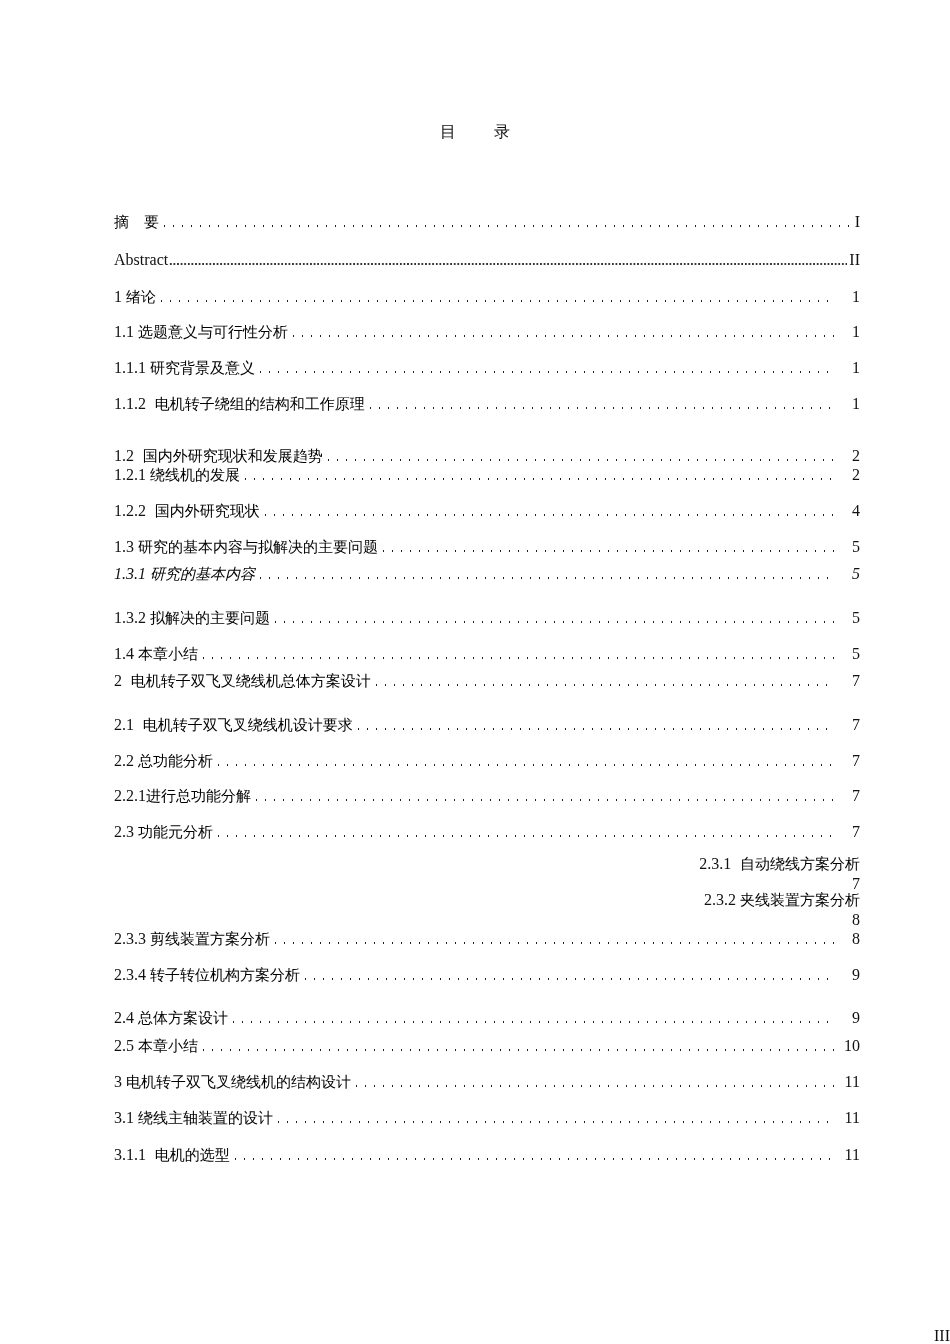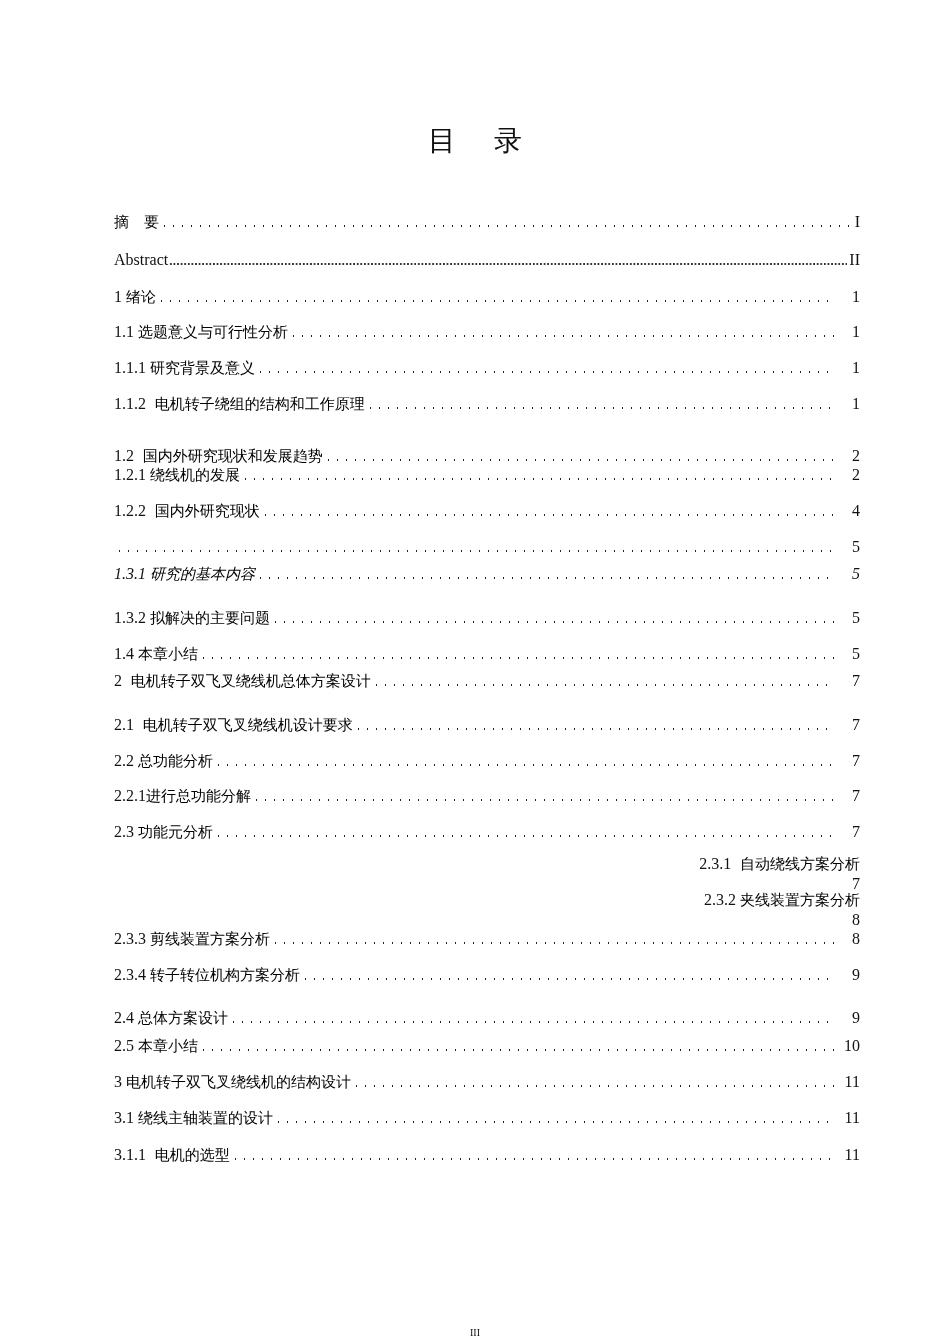--- a/index.html
+++ b/index.html
@@ -1,36 +1,36 @@
 <!DOCTYPE html>
 <html><head>
 <meta charset="utf-8">
 <style>
   html, body { margin: 0; padding: 0; background: #ffffff; }
   body { width: 950px; height: 1344px; position: relative; overflow: hidden;
          font-family: "Liberation Serif", "DejaVu Serif", serif; color: #111; }
   .title { position: absolute; top: 122px; left: 0; width: 950px; text-align: center;
-           font-size: 28px; letter-spacing: 0; font-family: "DejaVu Sans", sans-serif; }
+           font-size: 16px; letter-spacing: 0; font-family: "DejaVu Sans", sans-serif; }
   .title span { display: inline-block; }
   .title .gap { width: 38px; }
   .toc { position: absolute; left: 114px; width: 746px; top: 208px; }
   .row { position: absolute; left: 0; width: 746px; height: 24px; display: flex; align-items: flex-end;
          font-size: 16px; line-height: 20px; white-space: nowrap; }
   .label { flex: 0 0 auto; font-family: "Liberation Serif", serif; }
   .label .cjk { font-family: "DejaVu Sans", sans-serif; font-size: 15px; color: #000000; }
   .leader { flex: 1 1 auto; overflow: hidden; height: 20px; position: relative; margin: 0 2px 0 1px; }
   .leader::before { content: ""; position: absolute; left: 0; right: 0; bottom: 5px; height: 2px;
         background-image: radial-gradient(circle, #222 0.9px, transparent 1.1px);
         background-size: 9px 2px; background-repeat: repeat-x; }
   .leader.fine::before { background-size: 3.6px 2px;
         background-image: radial-gradient(circle, #333 0.7px, transparent 0.9px); }
   .page { flex: 0 0 auto; text-align: right; font-family: "Liberation Serif", serif; }
   .page.pad { min-width: 24px; }
-  .footer { position: absolute; top: 1327px; left: 0; width: 950px; text-align: center;
-            font-size: 10px; font-family: "Liberation Serif", serif; }
+  .footer { position: absolute; top: 1327px; left: 0; width: 950px; text-align: right;
+            font-size: 16px; font-family: "Liberation Serif", serif; }
 </style>
 </head>
 <body>
 
 <div class="title">
   <span>目</span><span class="gap"></span><span>录</span>
 </div>
 
 <div class="toc" id="toc">
     <div class="row" style="top: 0px;">
@@ -72,20 +72,21 @@
       <span class="label"><span>1.2.1</span><span>&nbsp;</span><span class="cjk">绕线机的发展</span></span>
       <span class="leader"></span>
       <span class="page pad">2</span>
     </div>
     <div class="row" style="top: 289px;">
       <span class="label"><span>1.2.2</span><span>&nbsp;</span><span class="cjk"> 国内外研究现状</span></span>
       <span class="leader"></span>
       <span class="page pad">4</span>
     </div>
     <div class="row" style="top: 325px;">
+      <span class="label"><span>1.3</span><span>&nbsp;</span><span class="cjk">研究的基本内容与拟解决的主要问题</span></span>
       <span class="leader"></span>
       <span class="page pad">5</span>
     </div>
     <div class="row" style="top: 352px; font-style: italic;">
       <span class="label"><span>1.3.1</span><span>&nbsp;</span><span class="cjk">研究的基本内容</span></span>
       <span class="leader"></span>
       <span class="page pad">5</span>
     </div>
     <div class="row" style="top: 396px;">
       <span class="label"><span>1.3.2</span><span>&nbsp;</span><span class="cjk">拟解决的主要问题</span></span>

